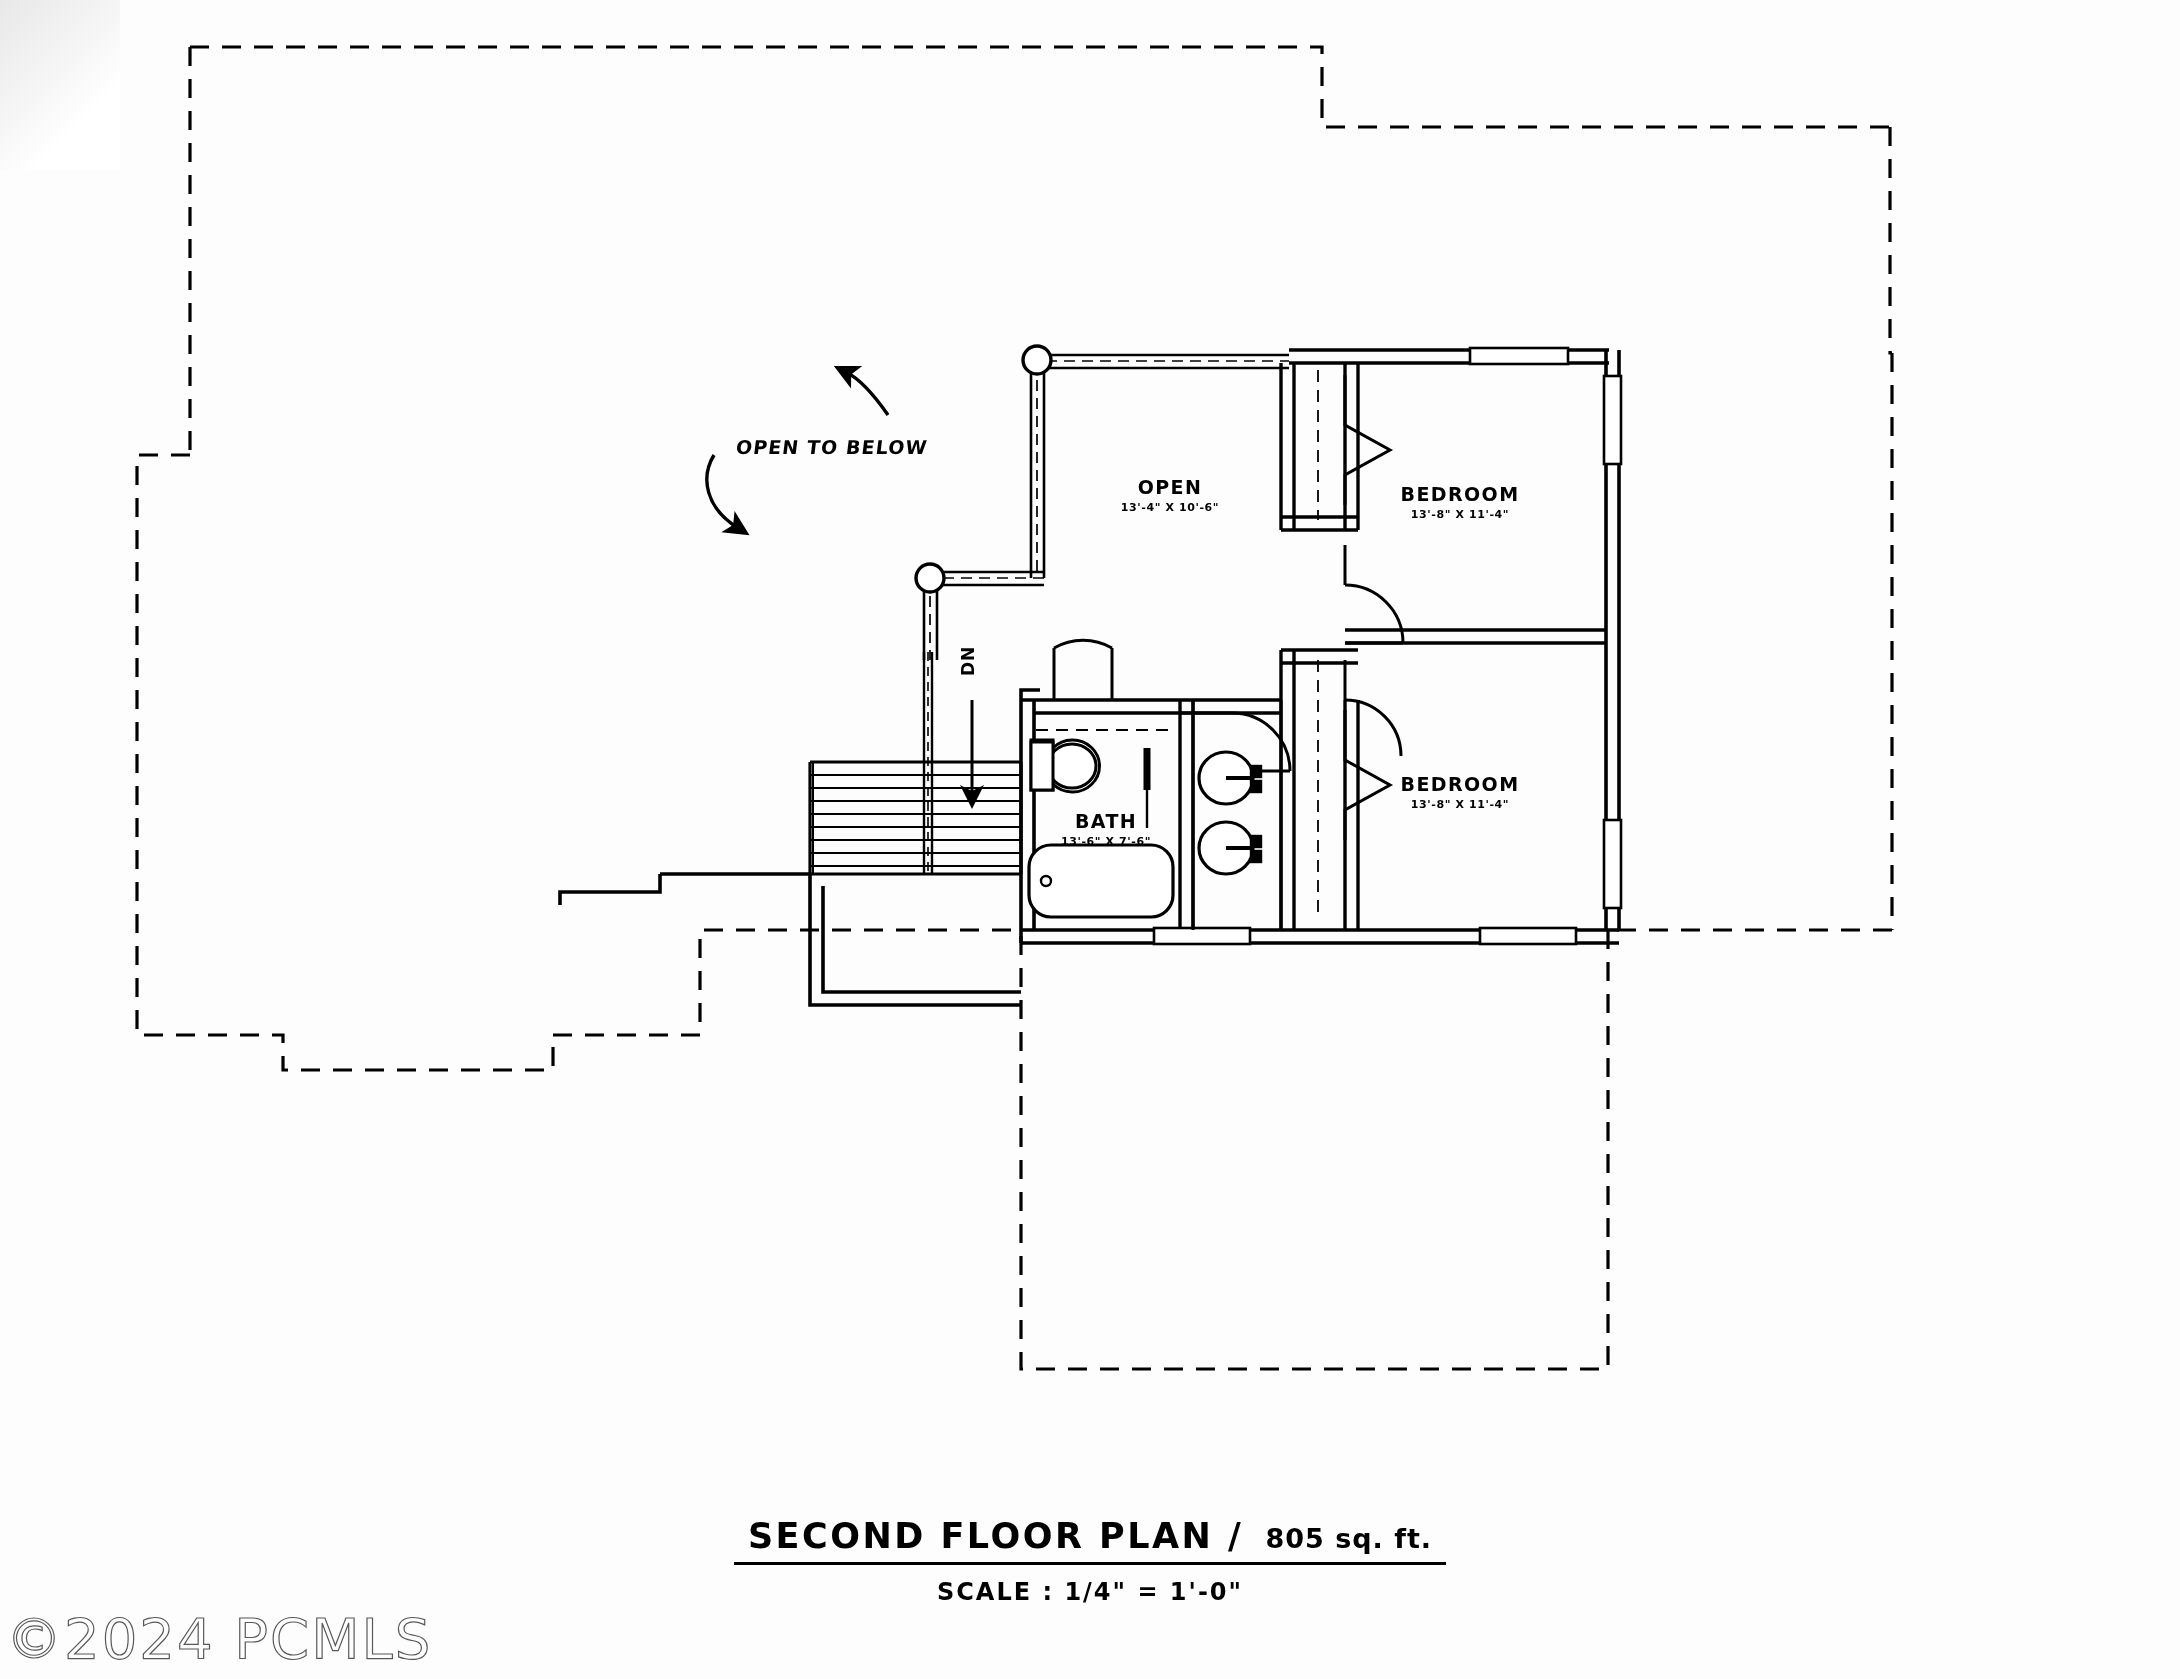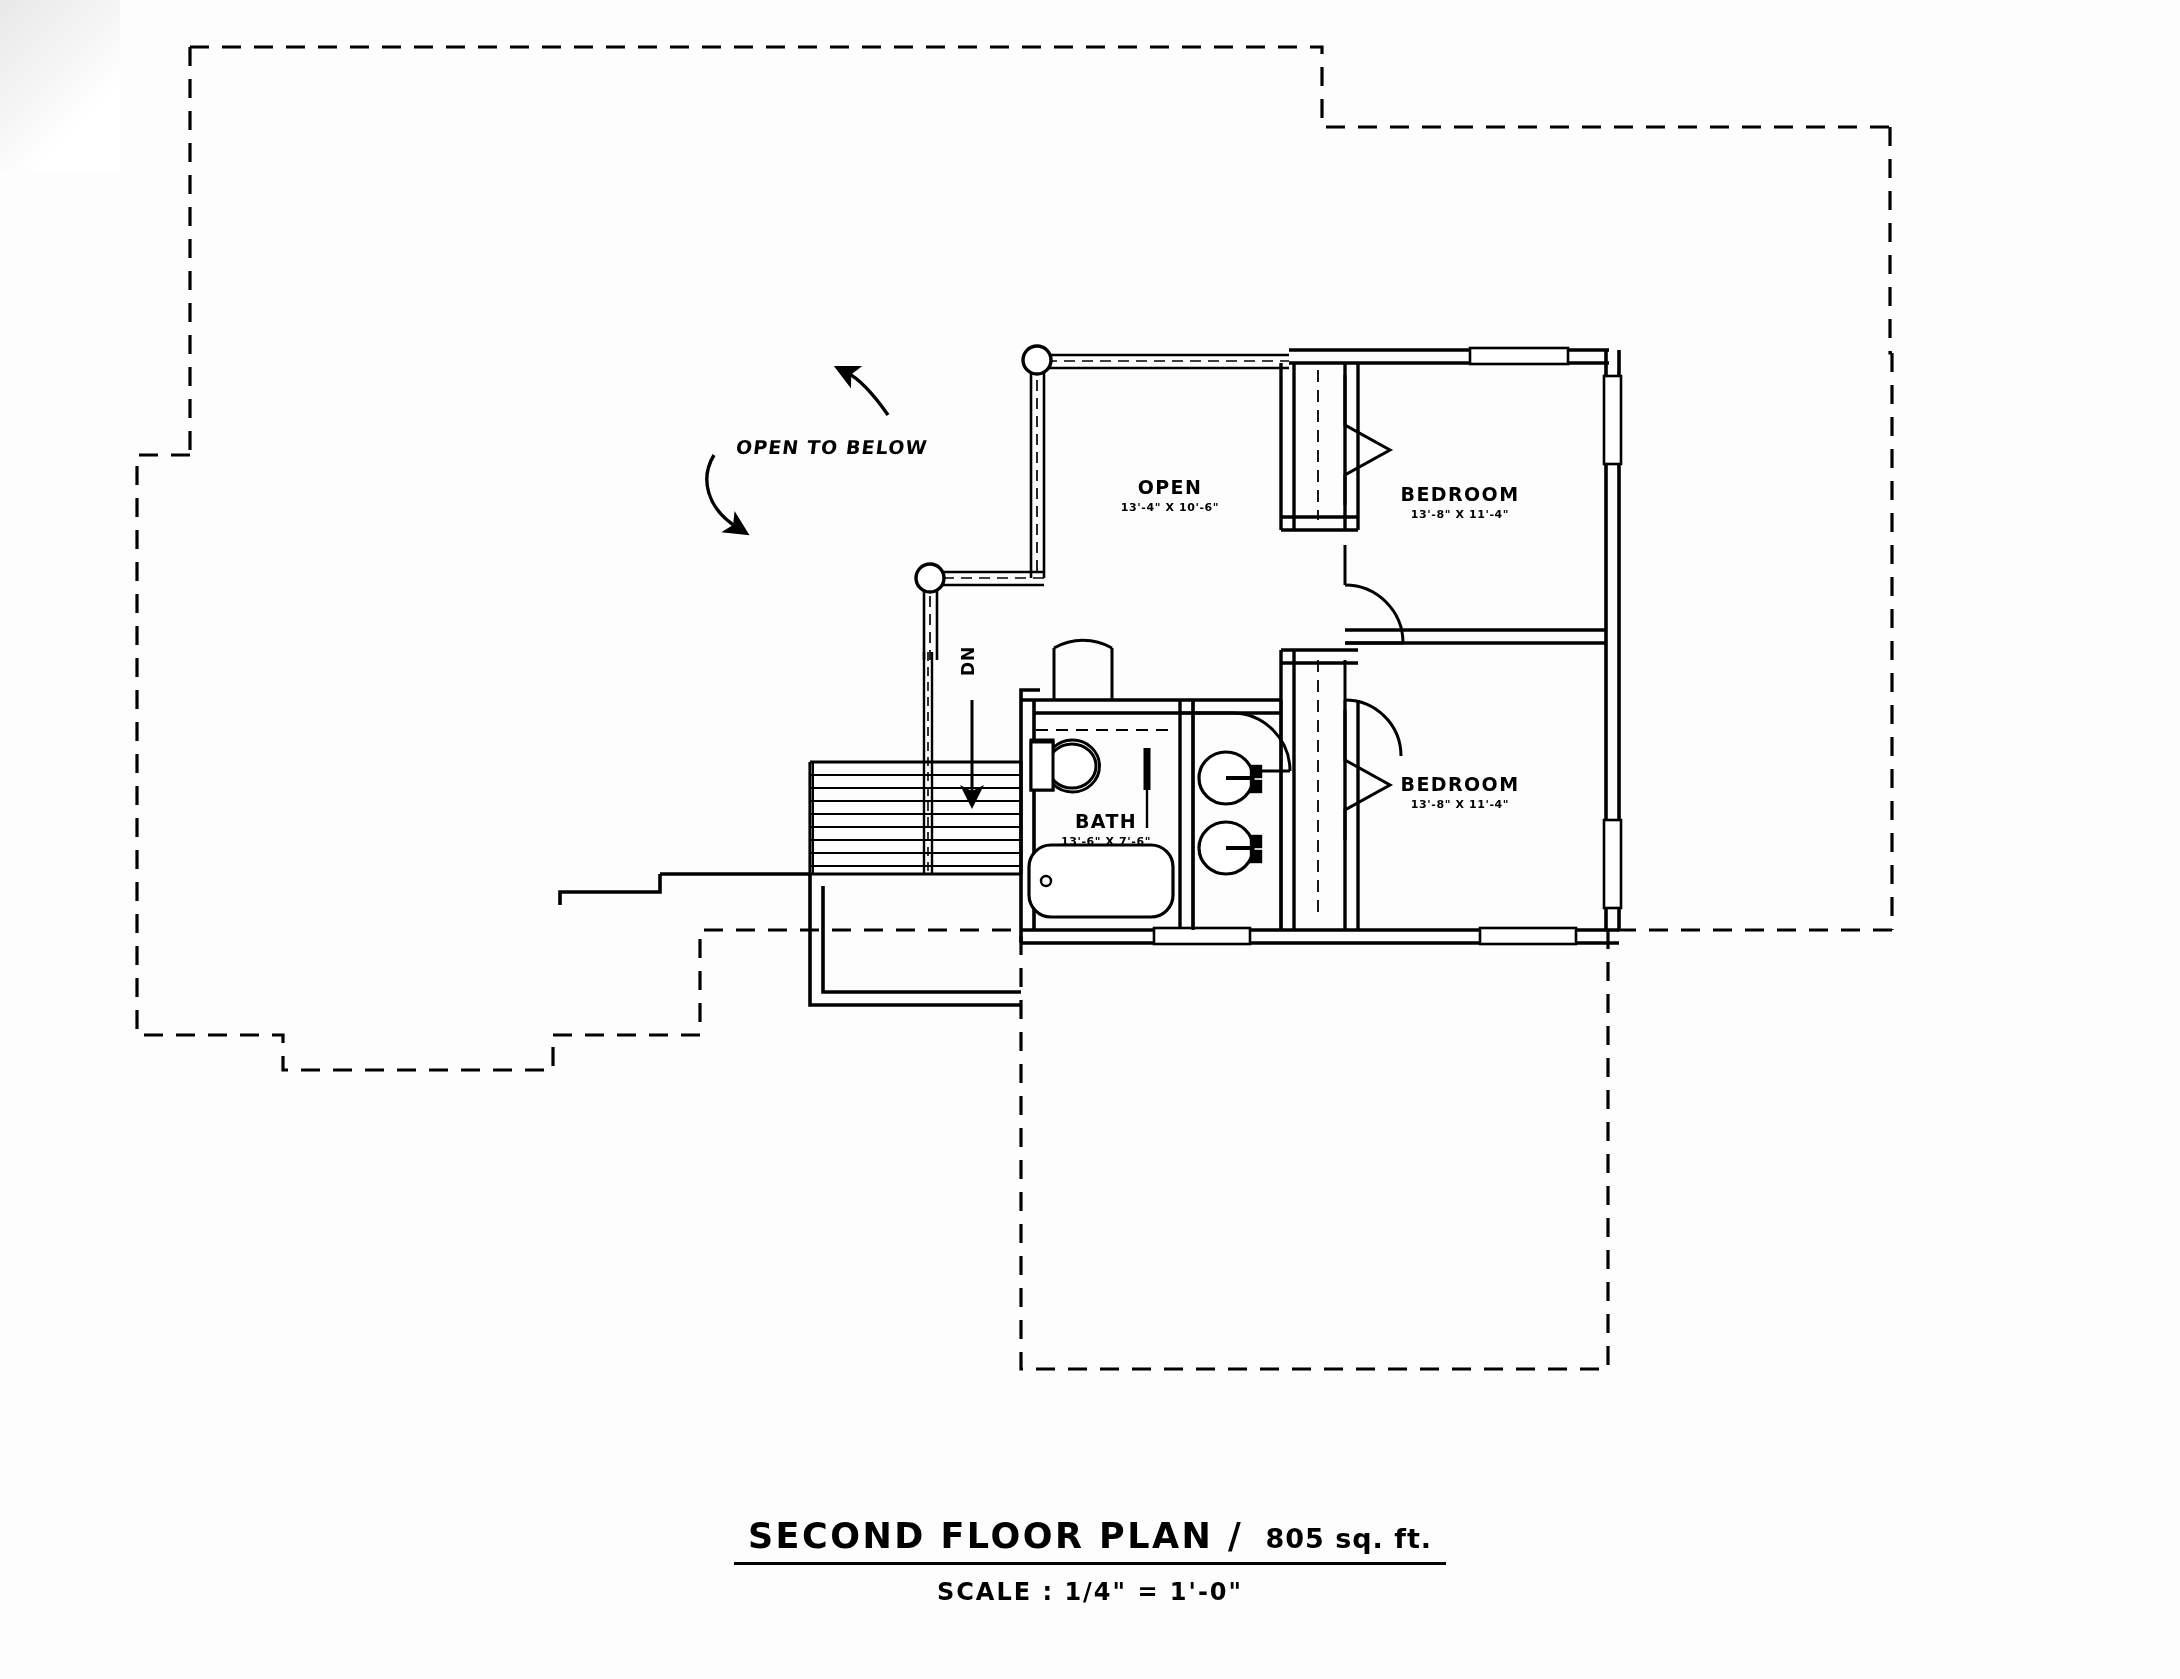--- a/index.html
+++ b/index.html
@@ -397,14 +397,15 @@
   <div id="label-dn">DN</div>
 
   <div class="title-block" id="title-line">
     <span class="title-main"><span>SECOND FLOOR PLAN /</span><span class="sq">805 sq. ft.</span></span>
   </div>
 
   <div class="title-block" id="scale-line">
     <span class="title-scale">SCALE : 1/4" = 1'-0"</span>
   </div>
 
+  <div id="watermark">©2024 PCMLS</div>
 
 </div>
 
 </body></html>

